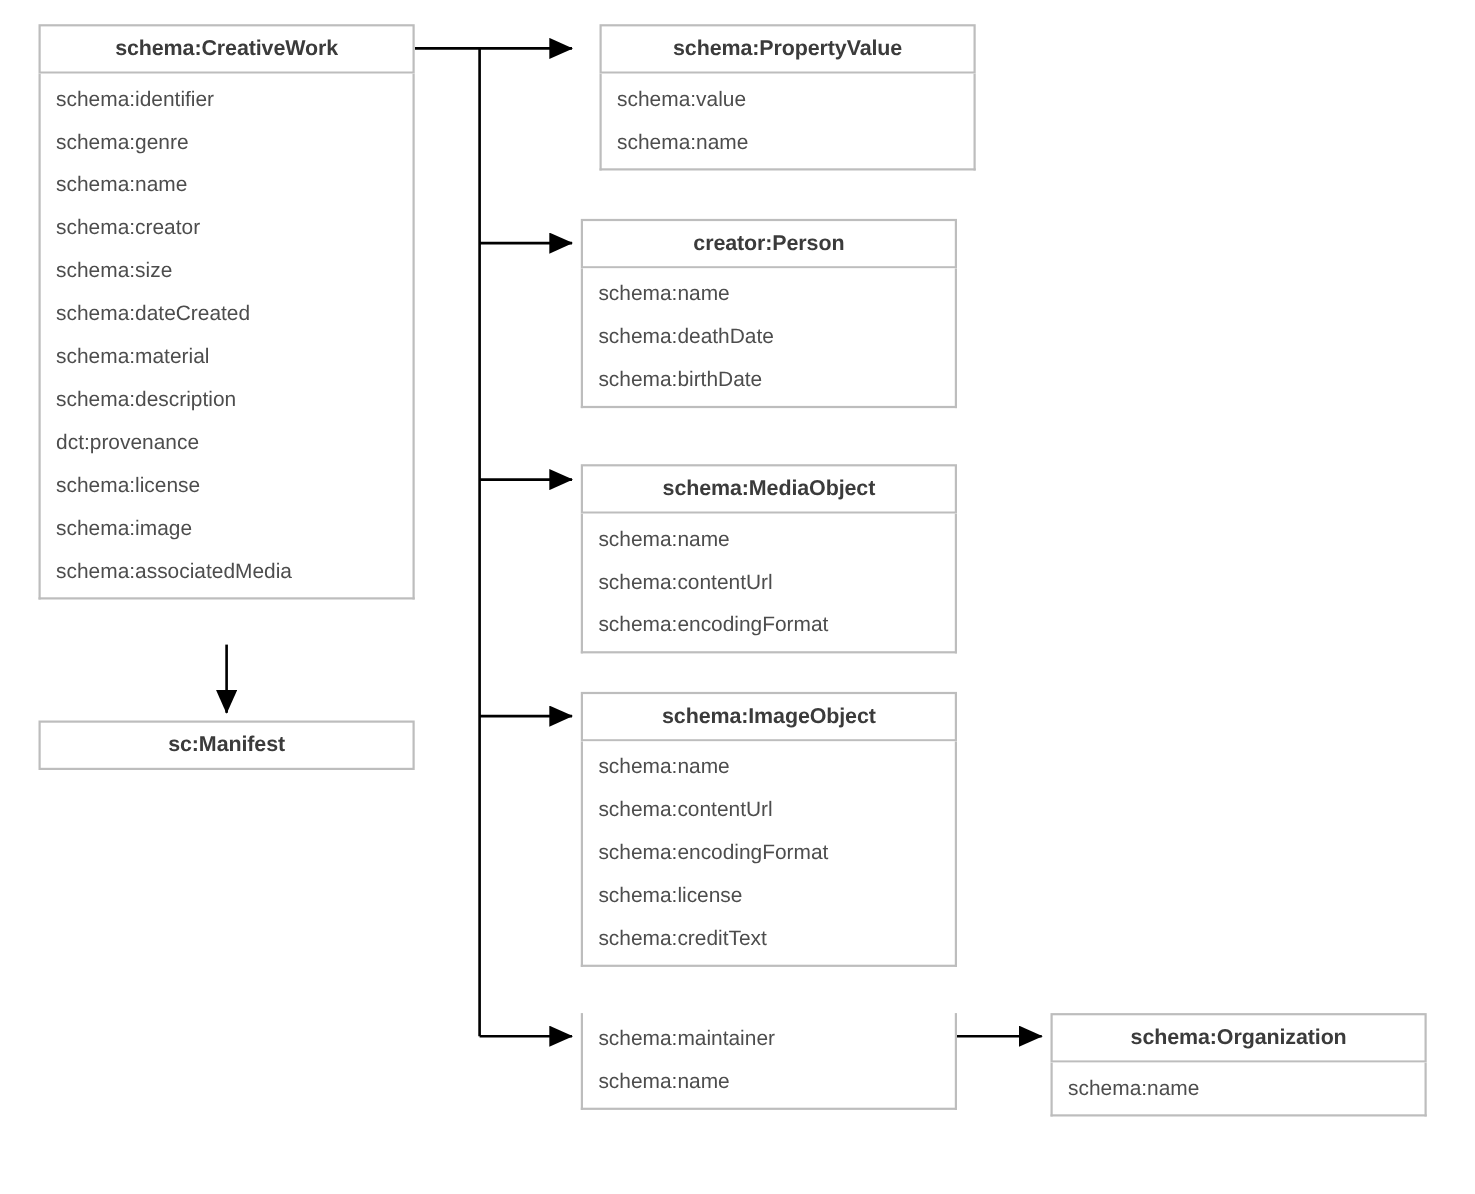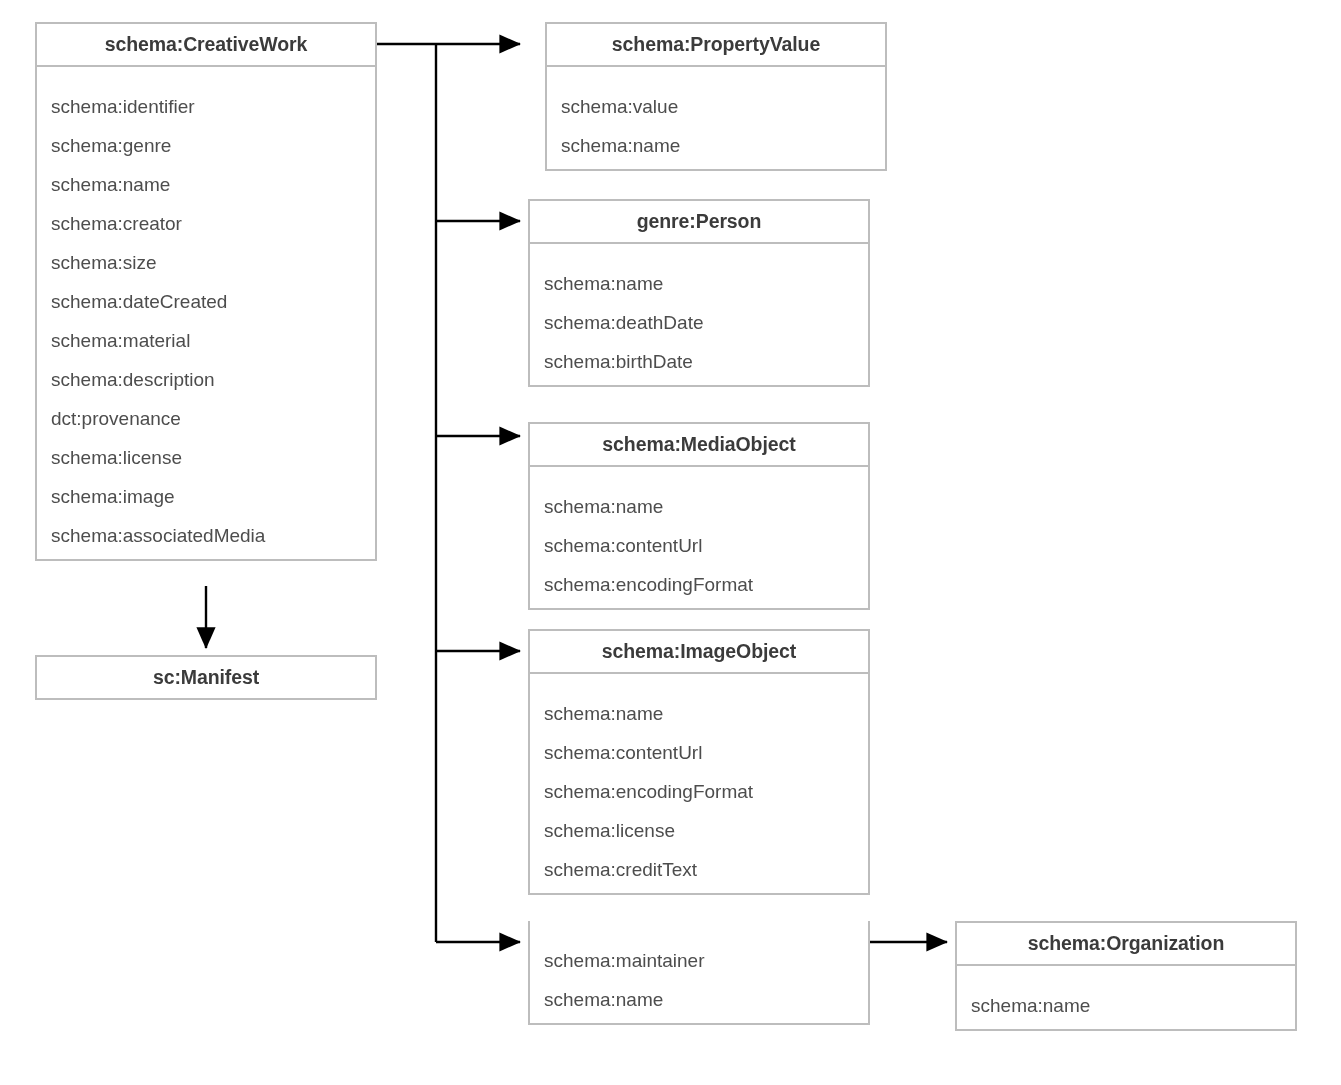--- a/index.html
+++ b/index.html
@@ -44,21 +44,21 @@
     height: 45px;
     display: flex;
     align-items: center;
     justify-content: center;
   }
   .uml-body {
     box-sizing: border-box;
     border: 2px solid #bdbdbd;
     border-top: none;
     background: #ffffff;
-    padding: 30px 0 14px 0;
+    padding: 14px 0 14px 0;
   }
   .uml-attr {
     box-sizing: border-box;
     color: #4d4d4d;
     font-size: 19px;
     line-height: 1;
     padding: 0 12px 0 14px;
     margin-bottom: 20px;
     white-space: nowrap;
   }
@@ -138,21 +138,21 @@
 
   <div class="uml-class" style="left:528px; top:22px; width:342px;margin-left:17px;">
     <div class="uml-header">schema:PropertyValue</div>
     <div class="uml-body">
       <div class="uml-attr">schema:value</div>
       <div class="uml-attr">schema:name</div>
     </div>
   </div>
 
   <div class="uml-class" style="left:528px; top:199px; width:342px;">
-    <div class="uml-header">genre:Person</div>
+    <div class="uml-header">creator:Person</div>
     <div class="uml-body">
       <div class="uml-attr">schema:name</div>
       <div class="uml-attr">schema:deathDate</div>
       <div class="uml-attr">schema:birthDate</div>
     </div>
   </div>
 
   <div class="uml-class" style="left:528px; top:422px; width:342px;">
     <div class="uml-header">schema:MediaObject</div>
     <div class="uml-body">

